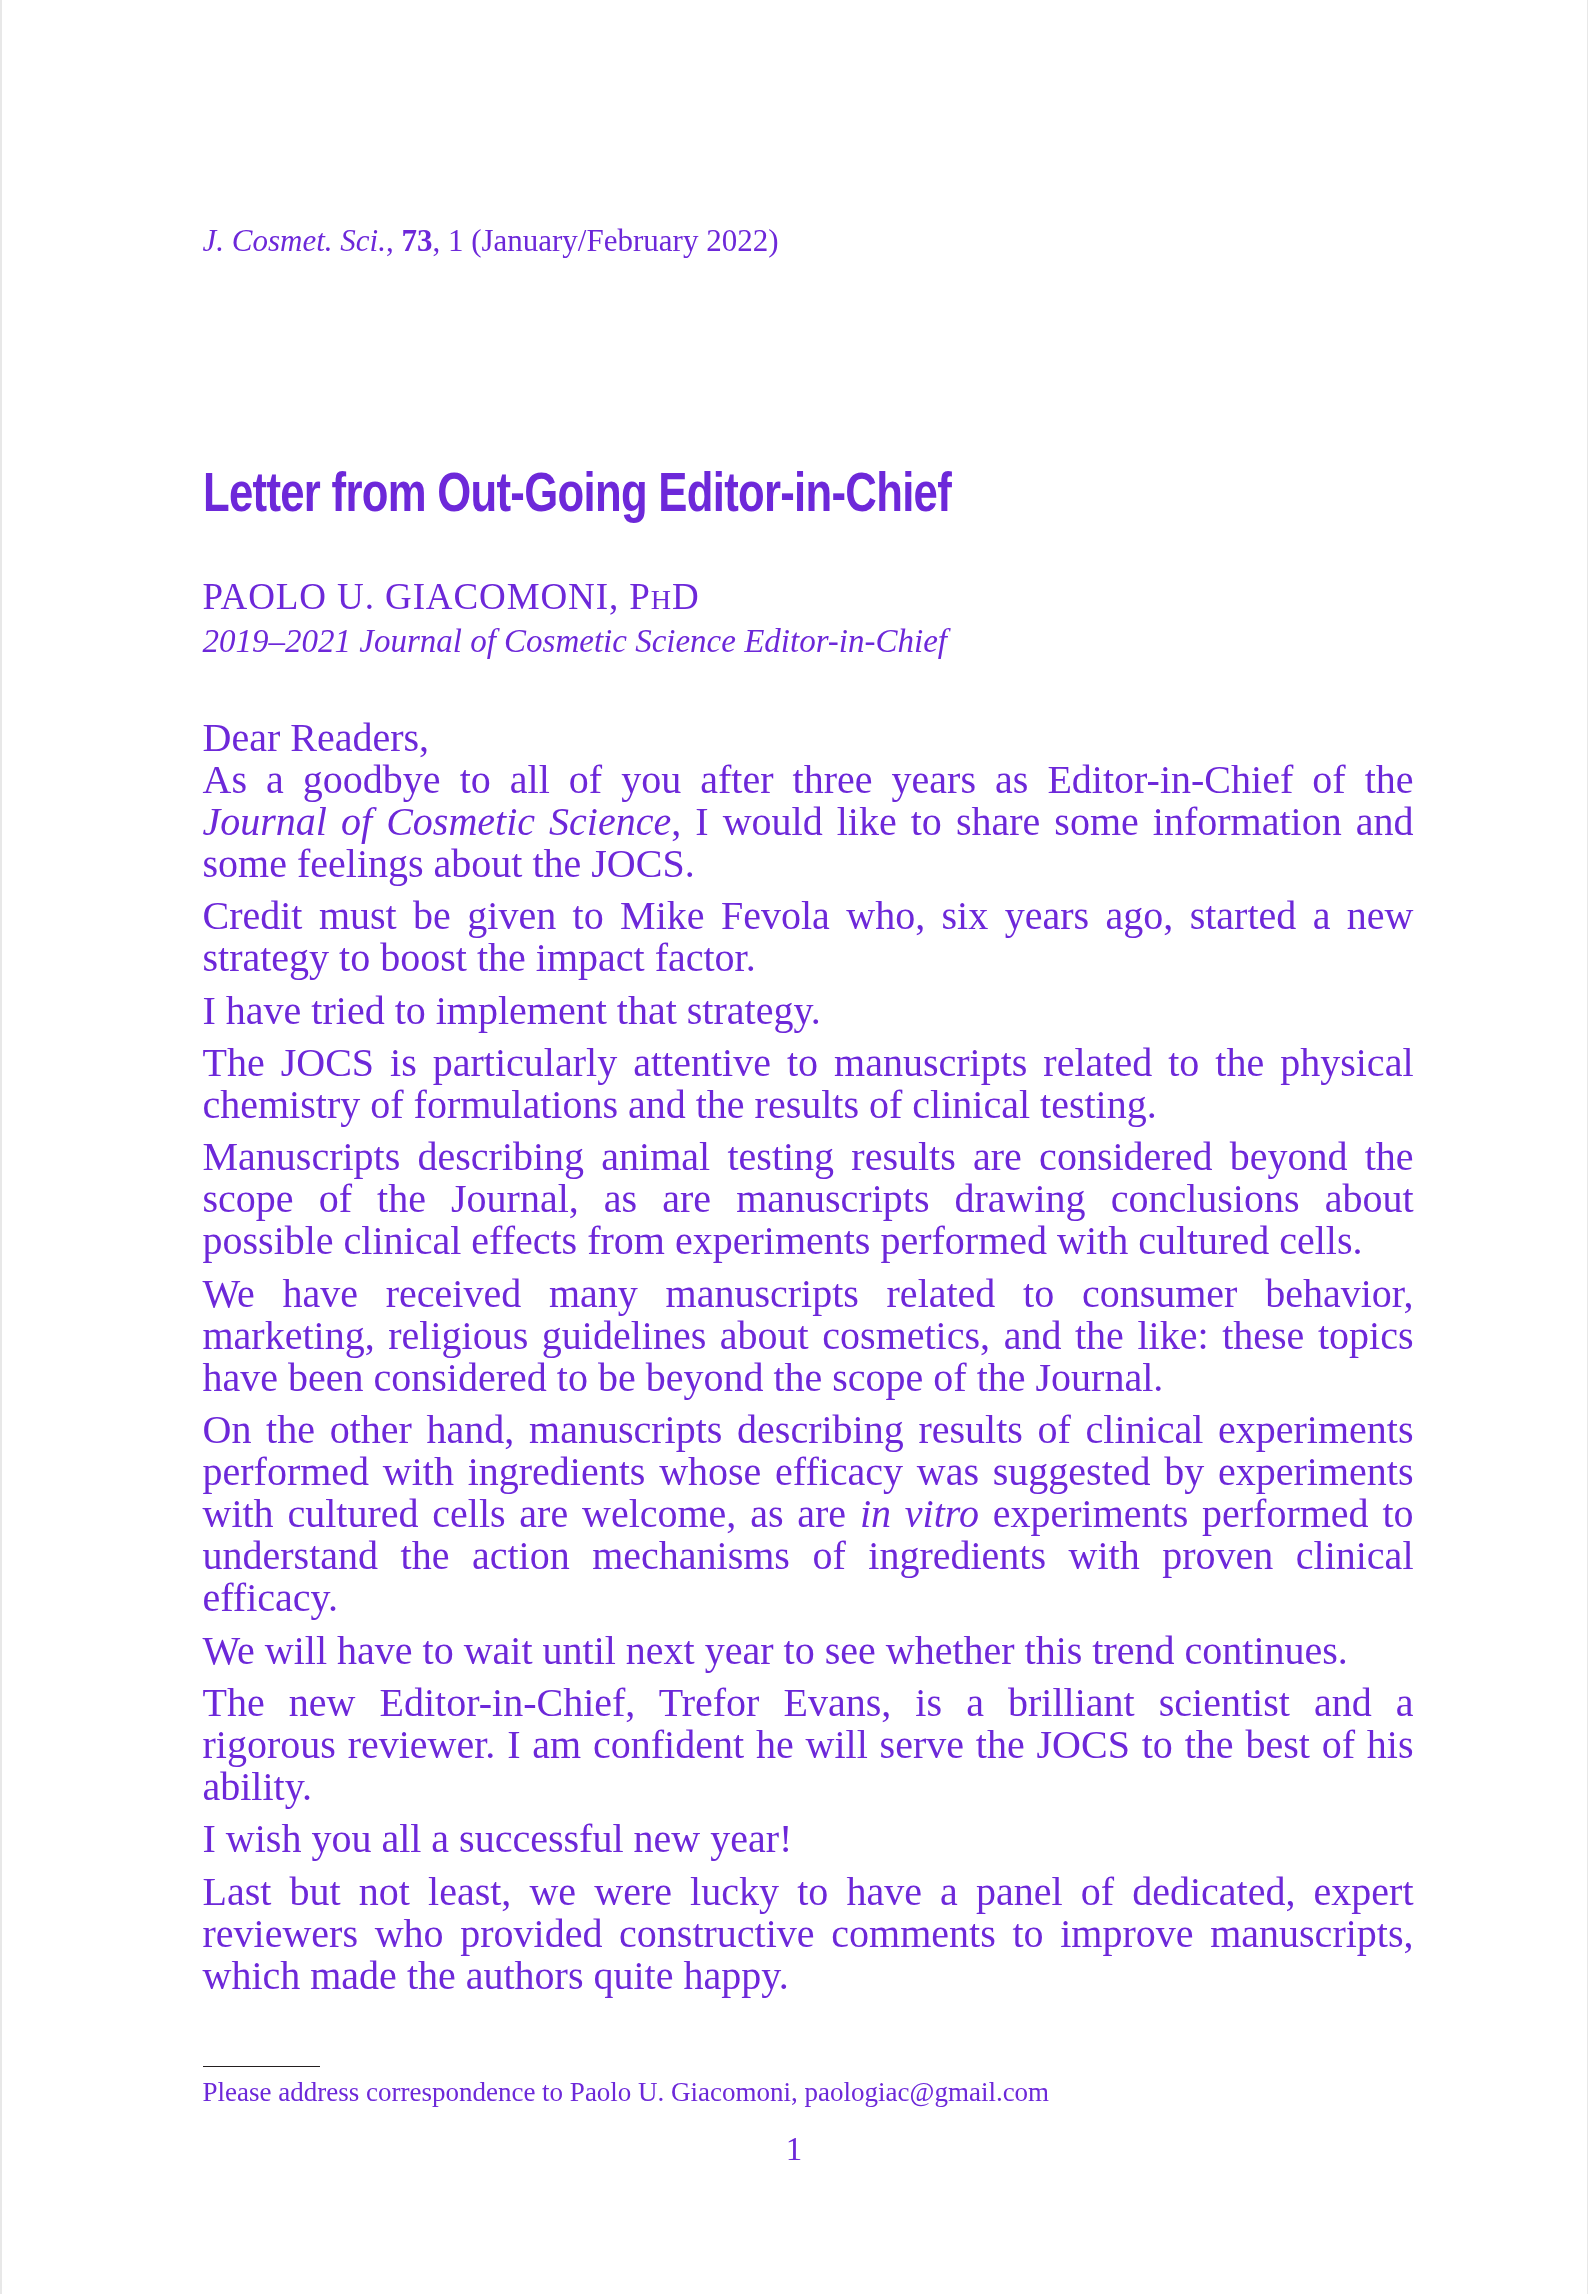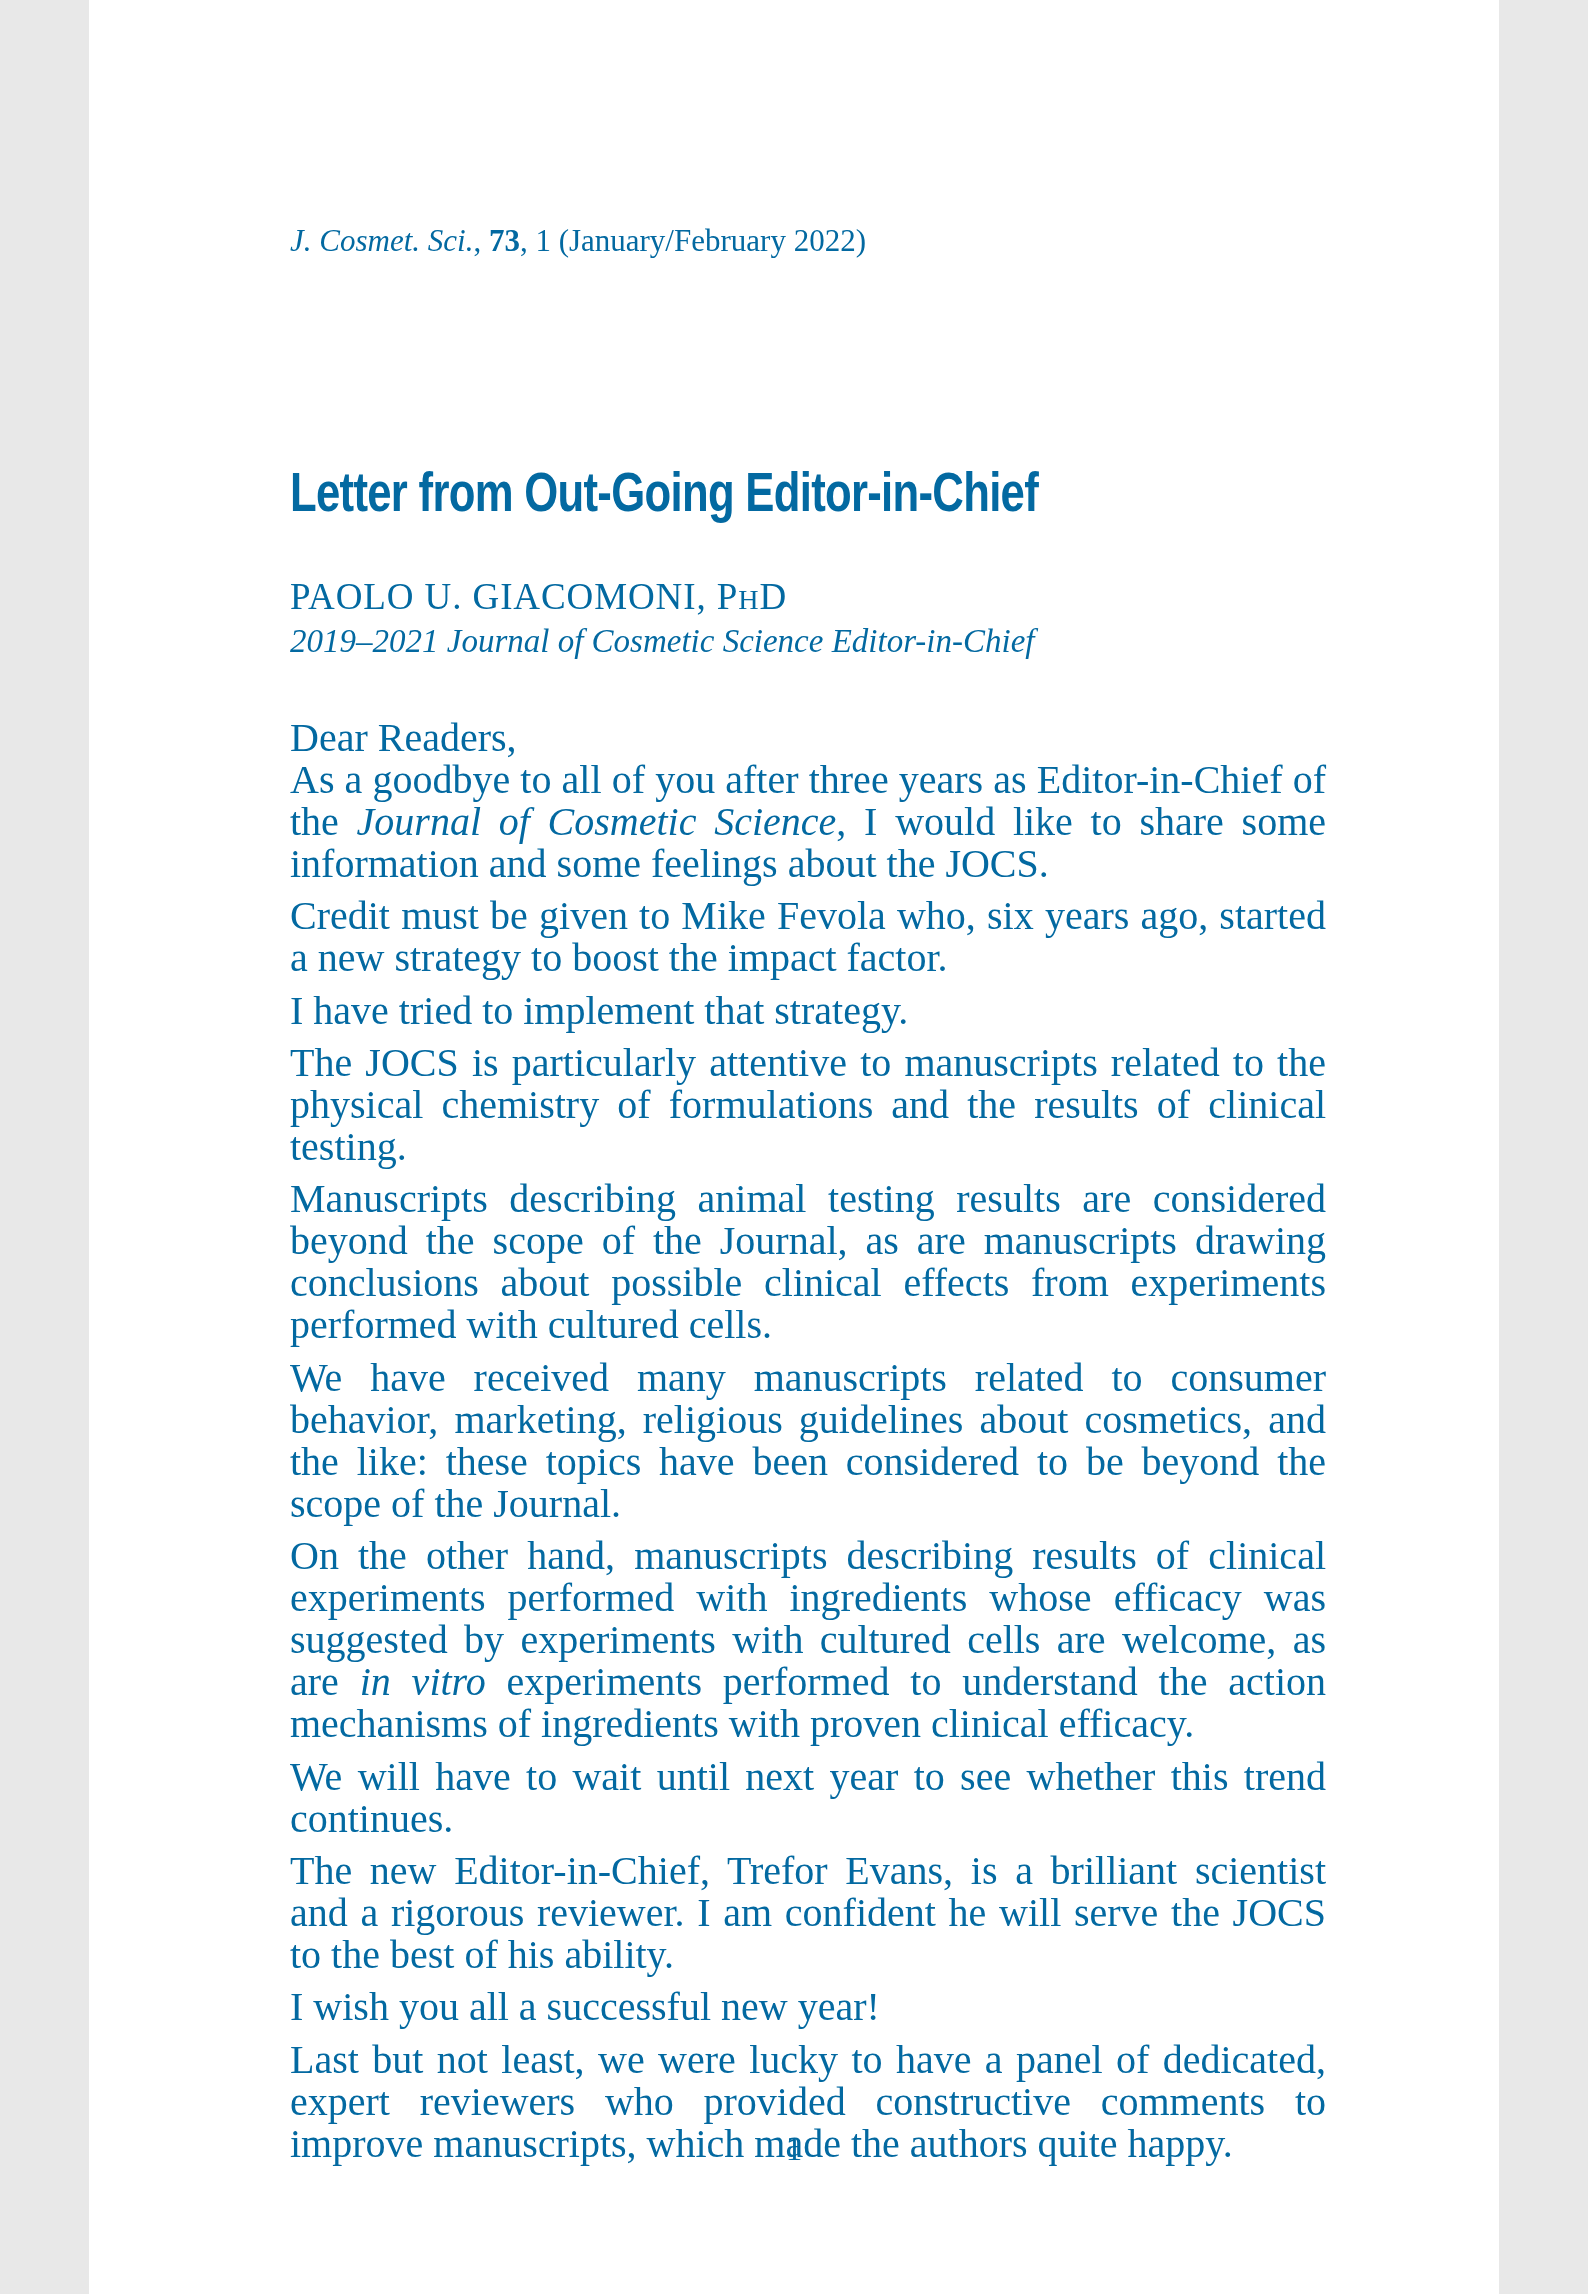--- a/index.html
+++ b/index.html
@@ -1,20 +1,20 @@
 <!DOCTYPE html>
 <html style="font-size:15px"><head>
 <meta charset="utf-8">
 <style>
   html,body { margin:0; padding:0; background:#e8e8e8; }
   .page {
     position:relative;
-    width:1410px; height:2295px;
+    width:1585px; height:2295px;
     background:#ffffff;
-    color:#0369a1;
+    color:#6d28d9;
     font-family:"Liberation Serif","DejaVu Serif",serif;
     overflow:hidden;
     margin:0 auto;
   }
   .content {
     position:absolute;
     left:201px; right:173px; top:0;
   }
   .it { font-style:italic; }
   .b  { font-weight:bold; }
@@ -117,16 +117,20 @@
         <p class="para"><span>We have received many manuscripts related to consumer behavior, marketing, religious guidelines about cosmetics, and the like: these topics have been considered to be beyond the scope of the Journal.</span></p>
         <p class="para"><span>On the other hand, manuscripts describing results of clinical experiments performed with ingredients whose efficacy was suggested by experiments with cultured cells are welcome, as are </span><span class="it">in vitro</span><span> experiments performed to understand the action mechanisms of ingredients with proven clinical efficacy.</span></p>
         <p class="para"><span>We will have to wait until next year to see whether this trend continues.</span></p>
         <p class="para"><span>The new Editor-in-Chief, Trefor Evans, is a brilliant scientist and a rigorous reviewer. I am confident he will serve the JOCS to the best of his ability.</span></p>
         <p class="para"><span>I wish you all a successful new year!</span></p>
         <p class="para"><span>Last but not least, we were lucky to have a panel of dedicated, expert reviewers who provided constructive comments to improve manuscripts, which made the authors quite happy.</span></p>
       </div>
 
   </div>
 
+  <div class="footnote-block">
+    <div class="footnote-rule"></div>
+    <div class="footnote-text">Please address correspondence to Paolo U. Giacomoni, paologiac@gmail.com</div>
+  </div>
 
   <div class="page-number">1</div>
 </div>
 
 
 </body></html>

